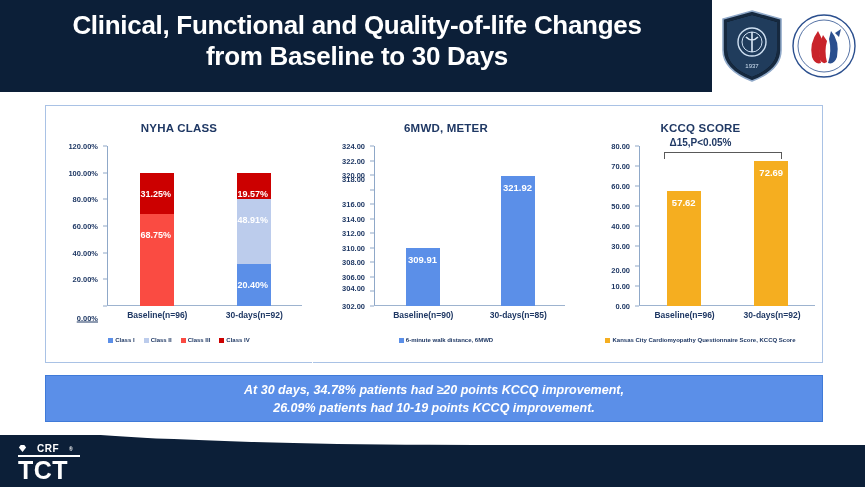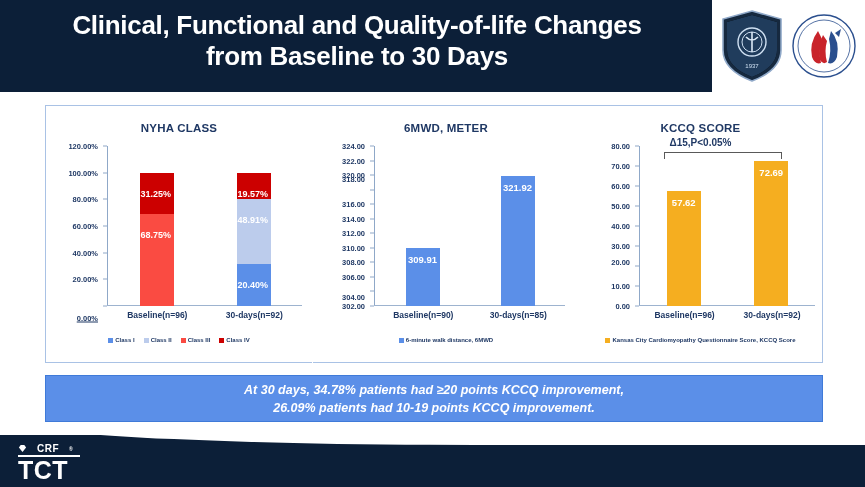--- a/index.html
+++ b/index.html
@@ -369,21 +369,21 @@
           <span>Class IV</span>
         </div>
       </div>
   </div>
 
   <div class="chart chart-2">
     <div class="chart-title">6MWD, METER</div>
     <div class="plot">
       <div class="y-axis-labels" id="yax1">
           <div class="y-lab" style="top: 160px;">302.00</div>
-          <div class="y-lab" style="top: 151px; padding-left: 28px;">304.00</div>
+          <div class="y-lab" style="top: 142px; padding-left: 28px;">304.00</div>
           <div class="y-lab" style="top: 130.909px;">306.00</div>
           <div class="y-lab" style="top: 116.364px;">308.00</div>
           <div class="y-lab" style="top: 101.818px;">310.00</div>
           <div class="y-lab" style="top: 87.2727px;">312.00</div>
           <div class="y-lab" style="top: 72.7273px;">314.00</div>
           <div class="y-lab" style="top: 58.1818px;">316.00</div>
           <div class="y-lab" style="top: 33px;">318.00</div>
           <div class="y-lab" style="top: 29.0909px;">320.00</div>
           <div class="y-lab" style="top: 14.5455px;">322.00</div>
           <div class="y-lab" style="top: 0px;">324.00</div>
@@ -428,21 +428,21 @@
   </div>
 
   <div class="chart chart-3">
     <div class="chart-title">KCCQ SCORE</div>
     <div class="sig-note">Δ15,P&lt;0.05%</div>
     <div class="bracket"></div>
     <div class="plot">
       <div class="y-axis-labels" id="yax2">
           <div class="y-lab" style="top: 160px;">0.00</div>
           <div class="y-lab" style="top: 140px;">10.00</div>
-          <div class="y-lab" style="top: 116px;">20.00</div>
+          <div class="y-lab" style="top: 124px;">20.00</div>
           <div class="y-lab" style="top: 100px;">30.00</div>
           <div class="y-lab" style="top: 80px;">40.00</div>
           <div class="y-lab" style="top: 60px;">50.00</div>
           <div class="y-lab" style="top: 40px;">60.00</div>
           <div class="y-lab" style="top: 20px;">70.00</div>
           <div class="y-lab" style="top: 0px;">80.00</div>
         </div>
       <div class="axis-v"></div>
       <div class="axis-h" style="right:8px;"></div>
       <div class="bars-area" style="right:8px;" id="bars2">

